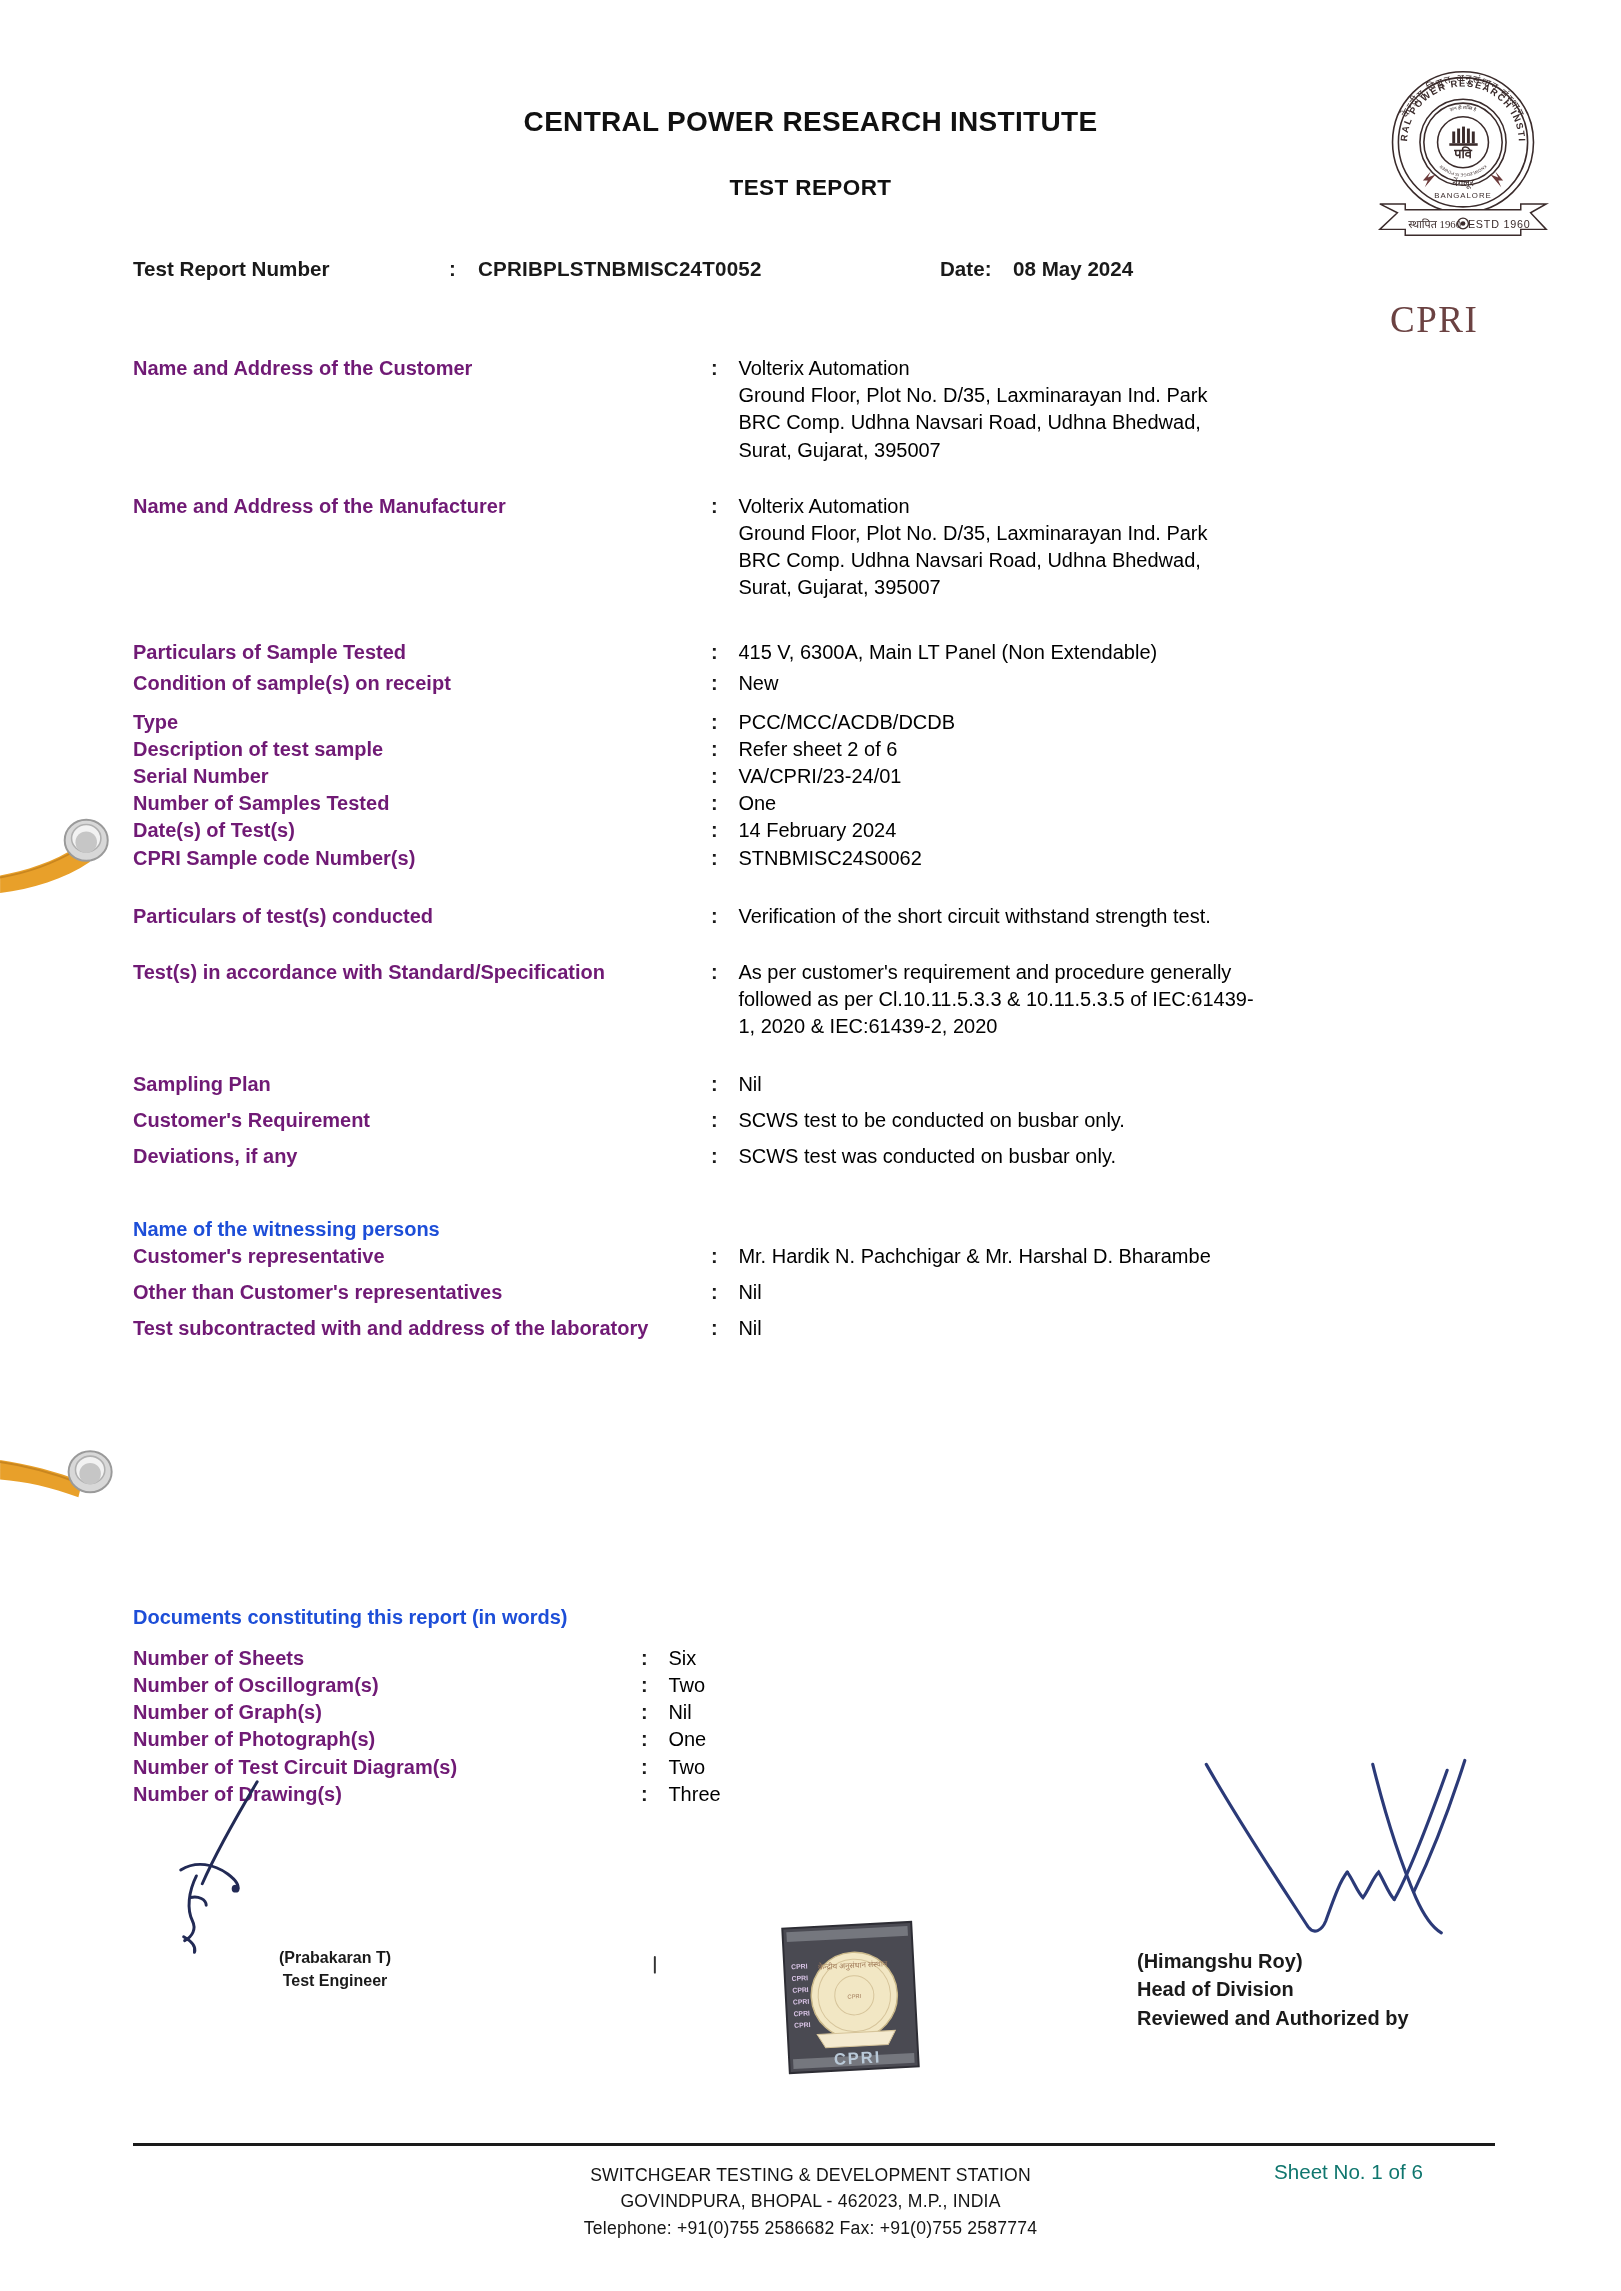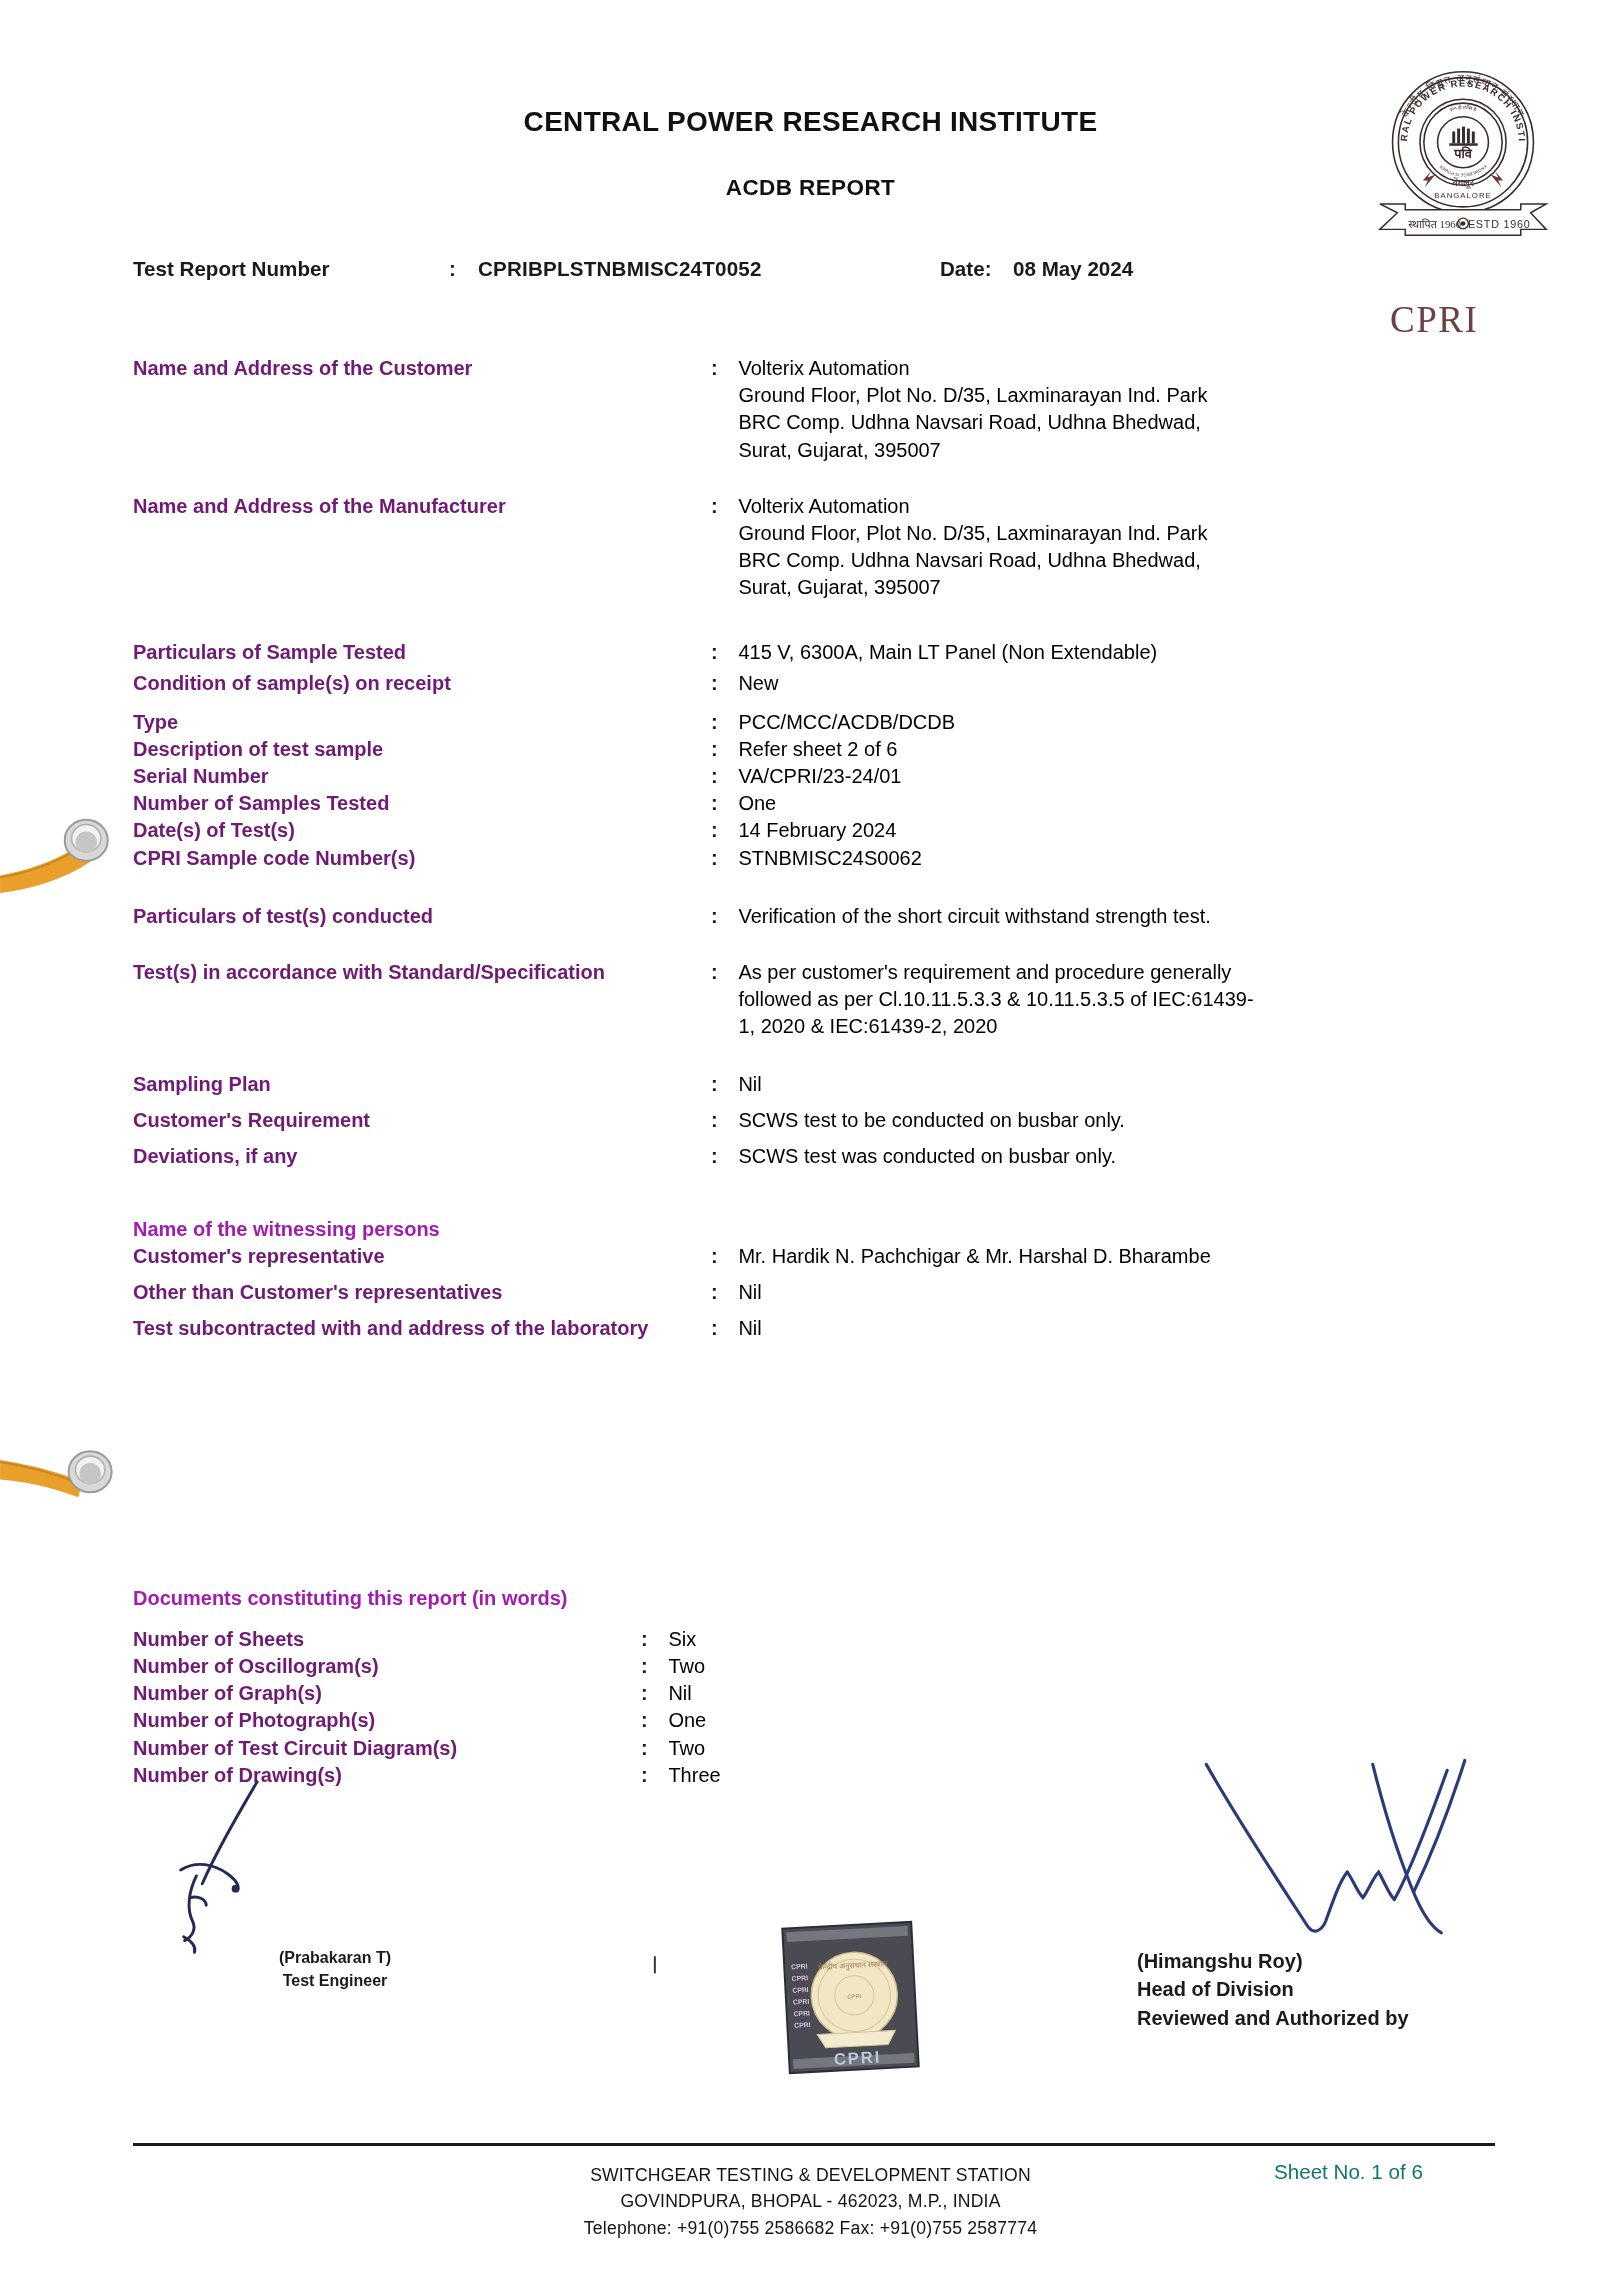--- a/index.html
+++ b/index.html
@@ -102,22 +102,23 @@
     flex: 1 1 auto;
     font-size: 20px;
     font-weight: normal;
     line-height: 1.36;
     color: #000000;
   }
   .val .ln { display: block; }
   .section-head {
     font-size: 20px;
     font-weight: bold;
-    color: #a21caf;
+    color: #1d4ed8;
     line-height: 1.36;
+    margin-top: 19px;
   }
 
   
   .docs {
     position: absolute;
     left: 133px;
     top: 1585px;
     width: 882px;
   }
   .docs .lbl { width: 508px; flex: 0 0 508px; }
@@ -241,21 +242,21 @@
       <circle cx="107" cy="166" r="5.5" fill="none" stroke="#3a2b2b" stroke-width="1.4"></circle>
       <circle cx="107" cy="166" r="2.4" fill="#3a2b2b"></circle>
       <text x="144" y="171" font-family="'Liberation Sans',sans-serif" font-size="11" text-anchor="middle" fill="#3a2b2b" letter-spacing="0.8">ESTD 1960</text>
     </svg>
   </div>
 
   <div class="cpri-wordmark">CPRI</div>
 
   <div class="header-block">
     <div class="org-title">CENTRAL POWER RESEARCH INSTITUTE</div>
-    <div class="doc-title">ACDB REPORT</div>
+    <div class="doc-title">TEST REPORT</div>
   </div>
 
   <div class="rn-row">
     <span class="rn-label">Test Report Number</span>
     <span class="rn-colon">:</span>
     <span class="rn-value">CPRIBPLSTNBMISC24T0052</span>
     <span class="rn-date-label">Date:</span>
     <span class="rn-date-value">08 May 2024</span>
   </div>
 

